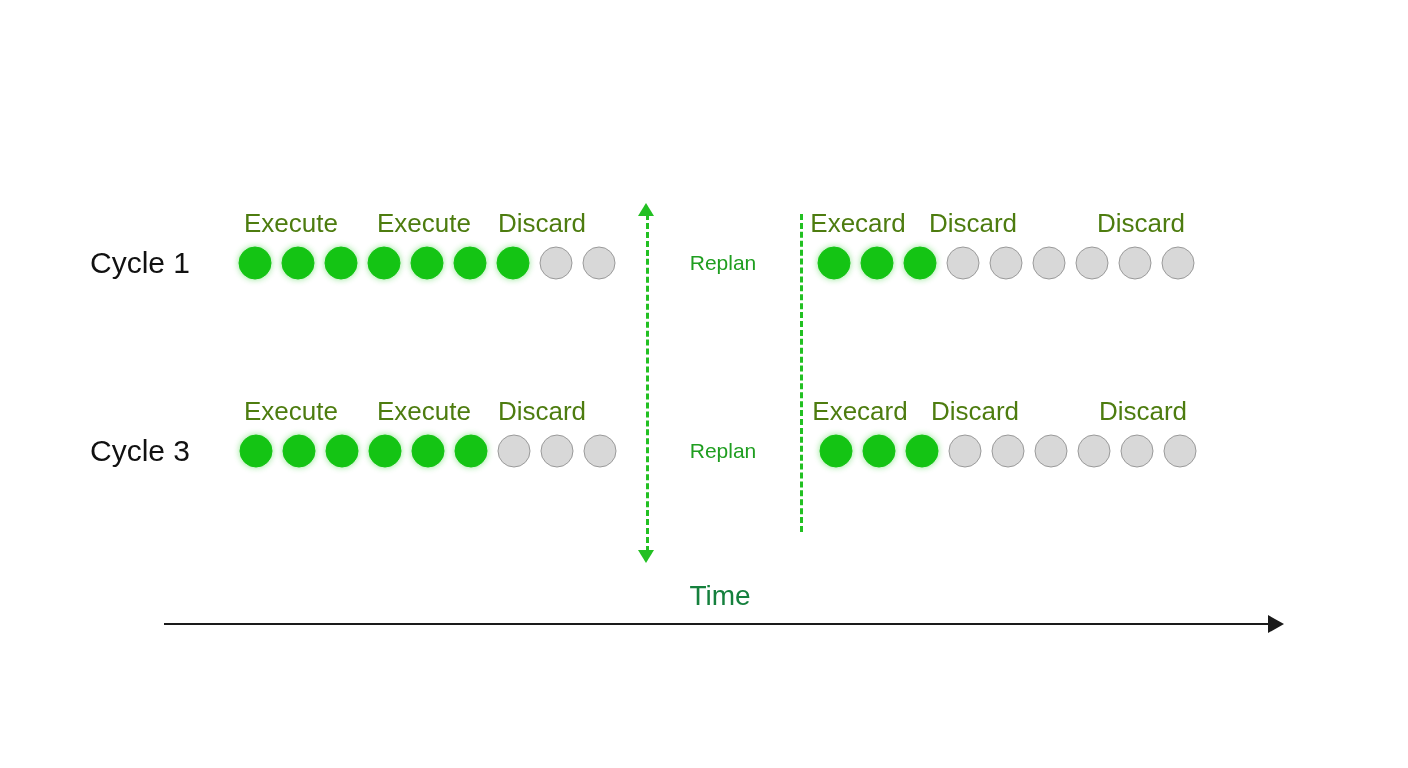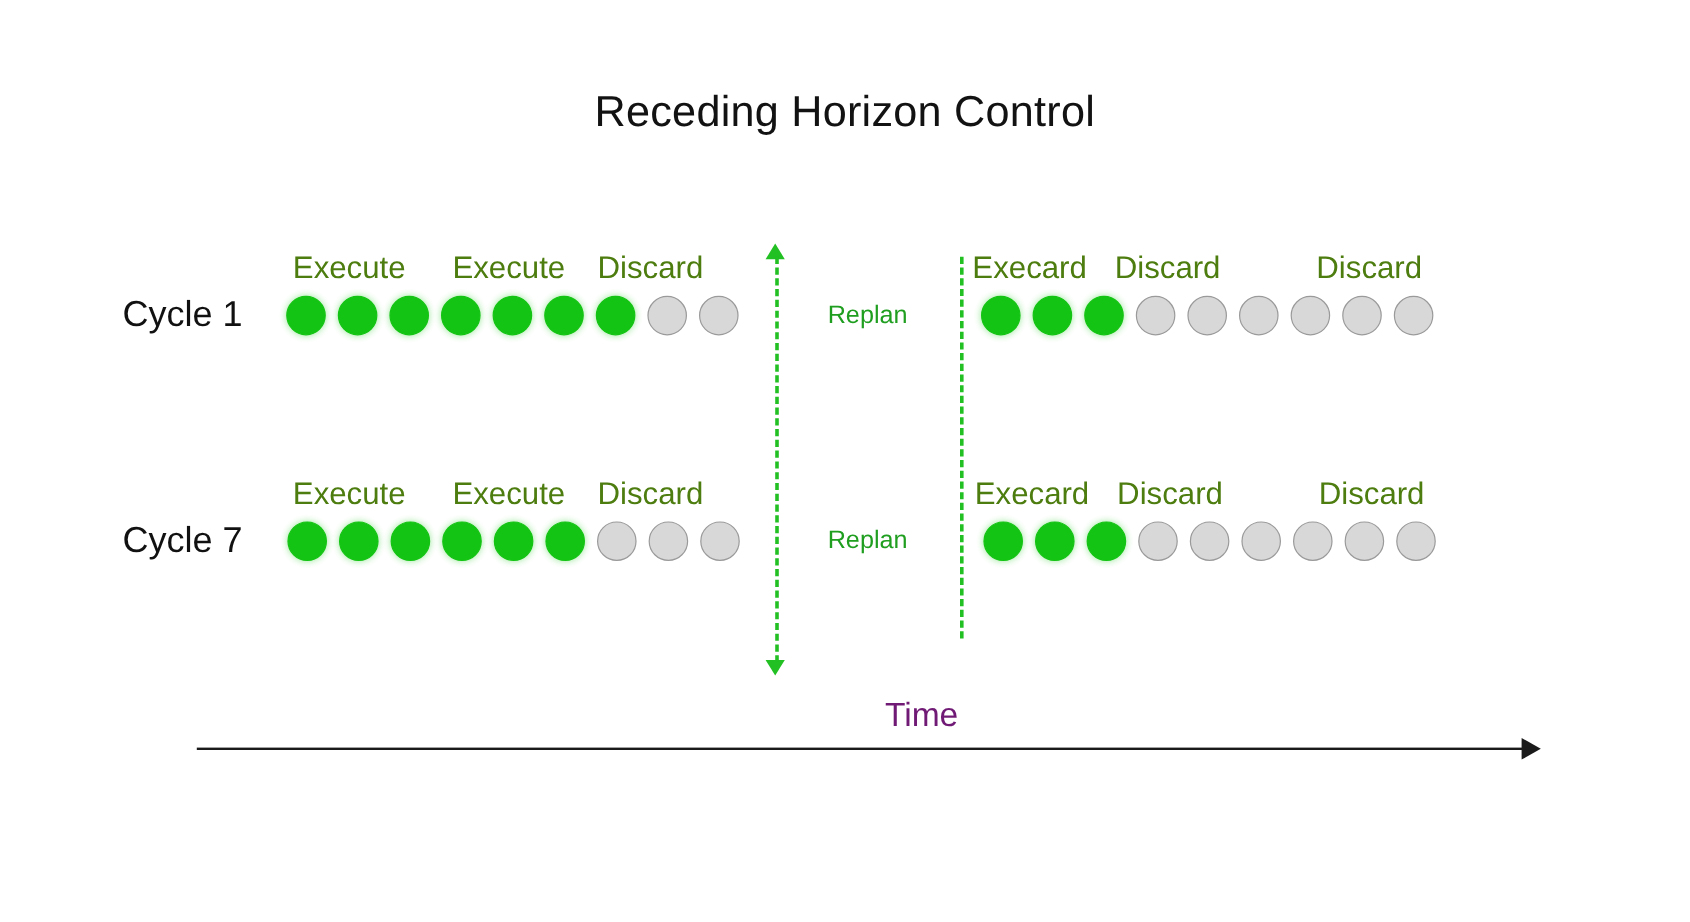--- a/index.html
+++ b/index.html
@@ -48,21 +48,20 @@
   .row-1 { top: 208px; }
   .row-2 { top: 396px; }
 
   .cycle-label {
     position: absolute;
     top: 55px;
     font-size: 30px;
     color: #111111;
     white-space: nowrap;
     transform: translateY(-50%);
-    margin-left: 12px;
   }
   .row-1 .cycle-label { left: 90px; }
   .row-2 .cycle-label { left: 90px; }
 
   
   .phase-label {
     position: absolute;
     top: 0px;
     font-size: 26px;
     color: #4d7c0f;
@@ -132,24 +131,23 @@
     top: 550px;
     border-top: 13px solid #22c022;
   }
 
   
   .time-label {
     position: absolute;
     left: 720px;
     top: 580px;
     font-size: 28px;
-    color: #701a75;
+    color: #15803d;
     white-space: nowrap;
     transform: translateX(-50%);
-    margin-left: 48px;
   }
   .axis-line {
     position: absolute;
     left: 164px;
     top: 623px;
     width: 1110px;
     height: 0;
     border-top: 2.5px solid #1a1a1a;
   }
   .axis-head {
@@ -161,21 +159,20 @@
     border-top: 9px solid transparent;
     border-bottom: 9px solid transparent;
     border-left: 16px solid #1a1a1a;
   }
 </style>
 </head>
 <body>
 
 <div id="diagram">
 
-  <div class="title">Receding Horizon Control</div>
 
   <div id="rows-host">
       <div class="row row-1">
         <div class="cycle-label">Cycle 1</div>
         <div class="phase-label" style="left: 291px;">Execute</div>
         <div class="phase-label" style="left: 424px;">Execute</div>
         <div class="phase-label" style="left: 542px;">Discard</div>
         <div class="dot exec" style="left: 255px;"></div>
         <div class="dot exec" style="left: 298px;"></div>
         <div class="dot exec" style="left: 341px;"></div>
@@ -193,21 +190,21 @@
         <div class="dot exec" style="left: 877px;"></div>
         <div class="dot exec" style="left: 920px;"></div>
         <div class="dot discard" style="left: 963px;"></div>
         <div class="dot discard" style="left: 1006px;"></div>
         <div class="dot discard" style="left: 1049px;"></div>
         <div class="dot discard" style="left: 1092px;"></div>
         <div class="dot discard" style="left: 1135px;"></div>
         <div class="dot discard" style="left: 1178px;"></div>
       </div>
       <div class="row row-2">
-        <div class="cycle-label">Cycle 7</div>
+        <div class="cycle-label">Cycle 3</div>
         <div class="phase-label" style="left: 291px;">Execute</div>
         <div class="phase-label" style="left: 424px;">Execute</div>
         <div class="phase-label" style="left: 542px;">Discard</div>
         <div class="dot exec" style="left: 256px;"></div>
         <div class="dot exec" style="left: 299px;"></div>
         <div class="dot exec" style="left: 342px;"></div>
         <div class="dot exec" style="left: 385px;"></div>
         <div class="dot exec" style="left: 428px;"></div>
         <div class="dot exec" style="left: 471px;"></div>
         <div class="dot discard" style="left: 514px;"></div>

